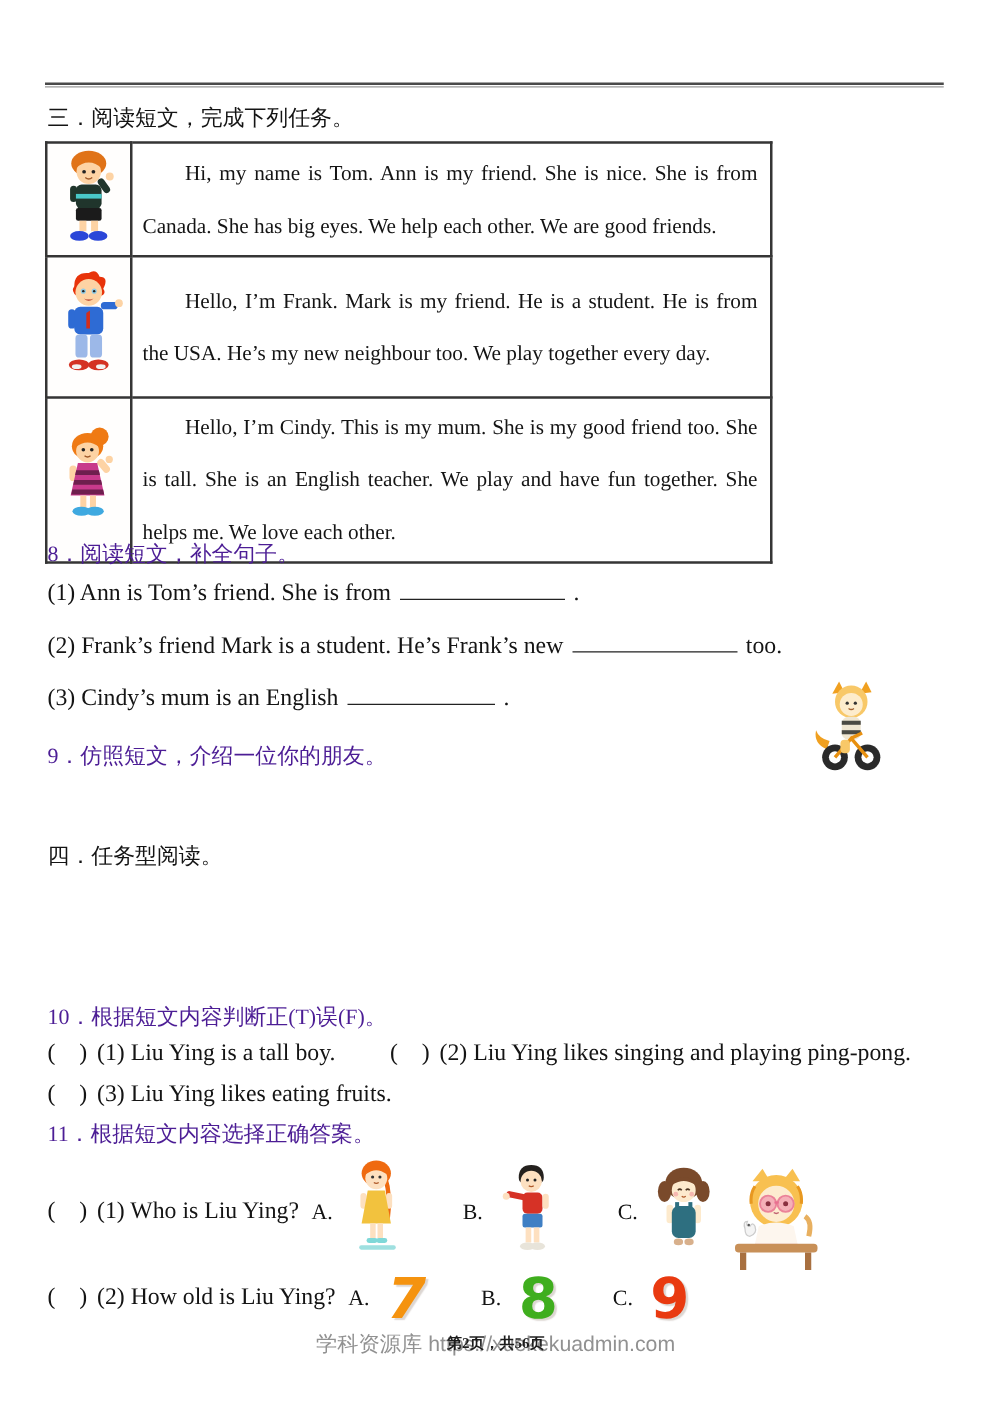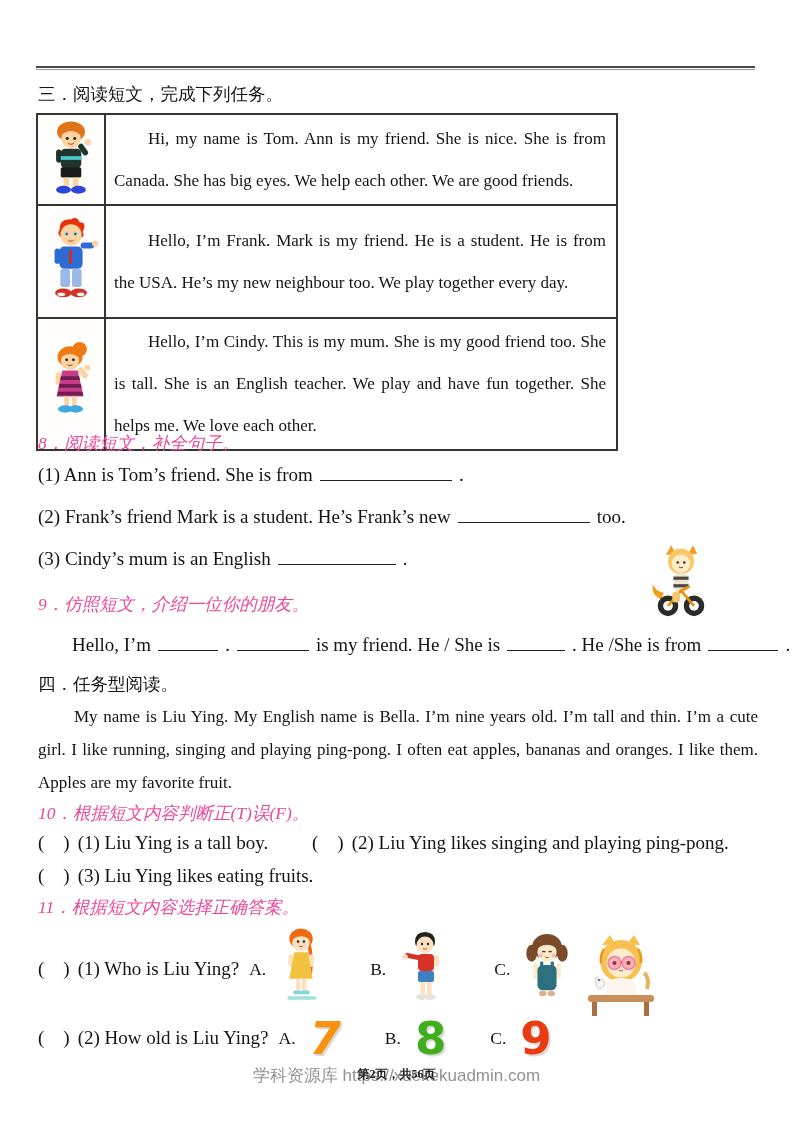--- a/index.html
+++ b/index.html
@@ -3,21 +3,21 @@
 <meta charset="utf-8">
 <style>
   * { margin:0; padding:0; box-sizing:border-box; }
   body { background:#e8e8e8; font-family:"Liberation Serif","DejaVu Serif",serif; }
   .page { position:relative; width:793px; height:1121px; background:#ffffff; margin:0 auto;
           color:#141414; overflow:hidden; }
   .abs { position:absolute; }
   .top-rule { left:36px; top:66px; width:719px; height:4px;
               border-top:2.5px solid #4a4a4a; border-bottom:1px solid #9a9a9a; }
   .sec-title { font-size:17.5px; color:#141414; white-space:nowrap; }
-  .red { color:#ec4899;font-style:italic; }
+  .red { color:#4c1d95; }
   .reading-table { left:36px; top:113px; width:582px; border:2px solid #353535; border-collapse:collapse; }
   .reading-table td { border:2px solid #353535; vertical-align:middle; }
   .img-cell { width:68px; text-align:center; background:#fffefd; }
   .txt-cell { padding:2px 10px 2px 8px; }
   .cell-text { font-size:17px; line-height:42px; text-indent:34px; text-align:justify; }
   .r1 { height:91px; } .r2 { height:113px; } .r3 { height:106px; }
   .q-line { font-size:19px; white-space:nowrap; }
   .blank { display:inline-block; border-bottom:1.6px solid #222; height:15px;
            vertical-align:baseline; margin:0 7px; }
   .w132 { width:132px; } .w118 { width:118px; } .w60 { width:60px; }
@@ -167,27 +167,23 @@
         <circle cx="20" cy="58" r="4.5" fill="#ffffff"></circle>
       <circle cx="44" cy="58" r="9.5" fill="#2a2a2a"></circle>
         <circle cx="44" cy="58" r="4.5" fill="#ffffff"></circle>
       <path d="M20 58 L32 44 L44 58 M32 44 L40 40" stroke="#e89010" stroke-width="2.5" fill="none"></path>
       <rect x="24" y="45" width="7" height="10" rx="3" fill="#f8c868"></rect>
     </svg>
   </div>
 
   <div class="abs sec-title red" style="left:38px; top:592px;">9．仿照短文，介绍一位你的朋友。</div>
 
-  <div class="abs q-line" style="left:72px; top:634px;">
-    <span>Hello, I’m</span><span class="blank w60"></span><span>.</span><span class="blank w72"></span><span>is my friend. He / She is</span><span class="blank w58"></span><span>. He /She is from</span><span class="blank w70"></span><span>.</span>
-  </div>
 
   <div class="abs sec-title" style="left:38px; top:672px;">四．任务型阅读。</div>
 
-  <div class="abs passage" style="left:38px; top:700px;">My name is Liu Ying. My English name is Bella. I’m nine years old. I’m tall and thin. I’m a cute girl. I like running, singing and playing ping-pong. I often eat apples, bananas and oranges. I like them. Apples are my favorite fruit.</div>
 
   <div class="abs sec-title red" style="left:38px; top:801px;">10．根据短文内容判断正(T)误(F)。</div>
 
   <div class="abs q-line" style="left:38px; top:832px;">
     <span class="paren">(    )</span><span class="tf-text">(1) Liu Ying is a tall boy.</span>
   </div>
   <div class="abs q-line" style="left:312px; top:832px;">
     <span class="paren">(    )</span><span class="tf-text">(2) Liu Ying likes singing and playing ping-pong.</span>
   </div>
   <div class="abs q-line" style="left:38px; top:865px;">

